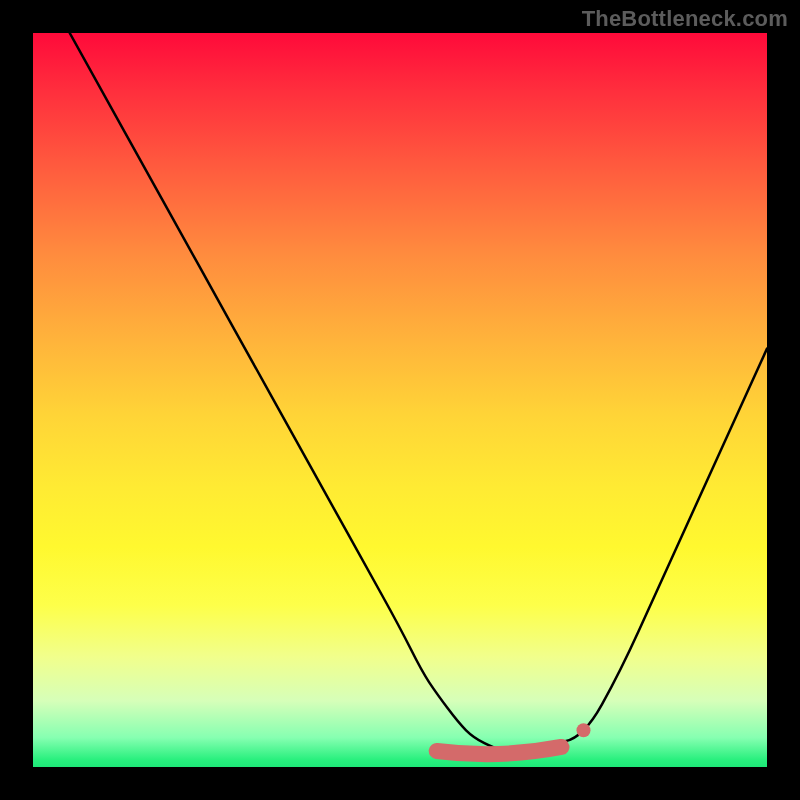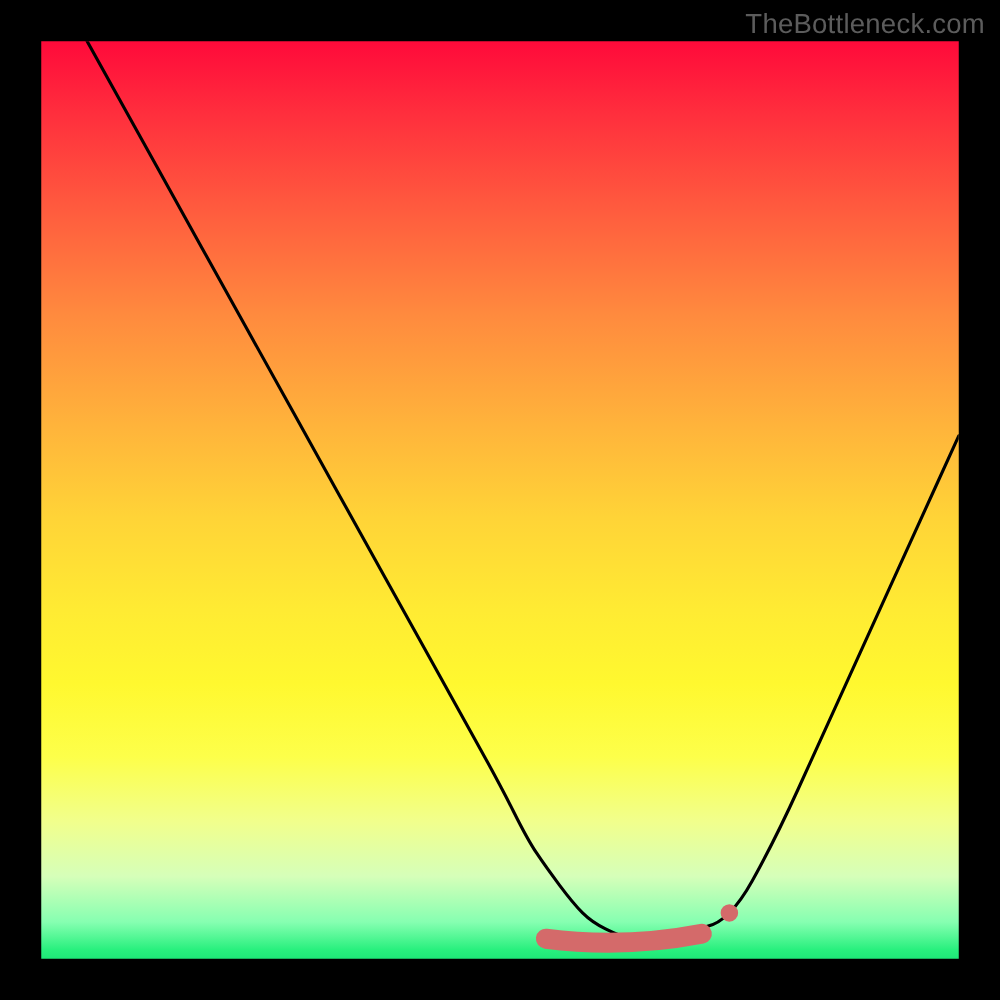--- a/index.html
+++ b/index.html
@@ -55,21 +55,21 @@
     top: 0;
     width: 100%;
     height: 100%;
   }
   .watermark {
     position: absolute;
     top: 6px;
     right: 12px;
     color: #5c5c5c;
     font-size: 22px;
-    font-weight: 400;
+    font-weight: 700;
     letter-spacing: 0.2px;
     user-select: none;
   }
 </style>
 </head>
 <body>
 
 <div class="frame">
 
   <div class="plot">

